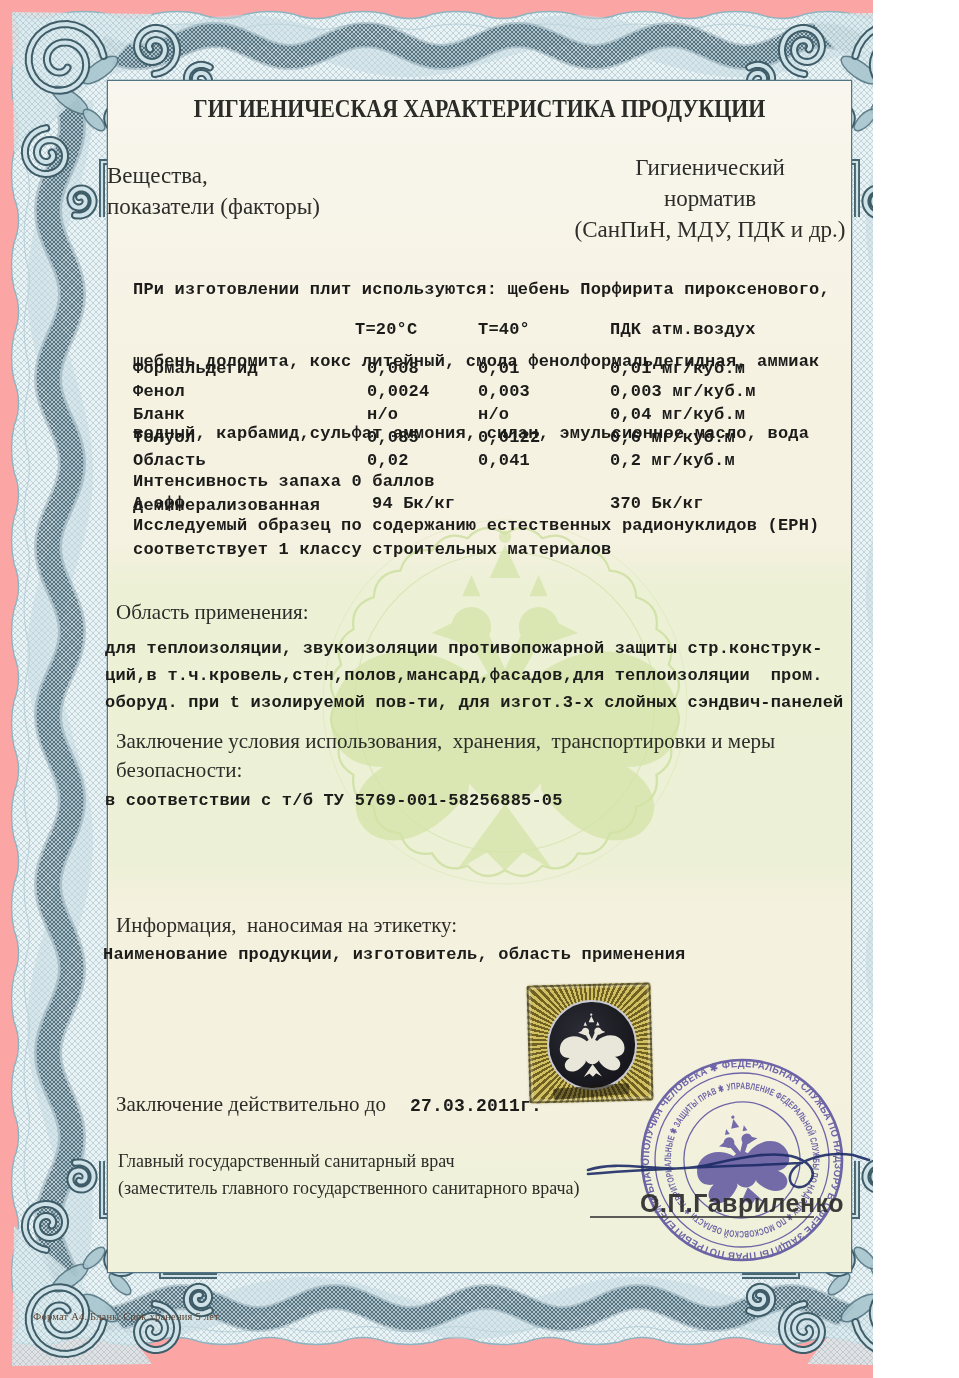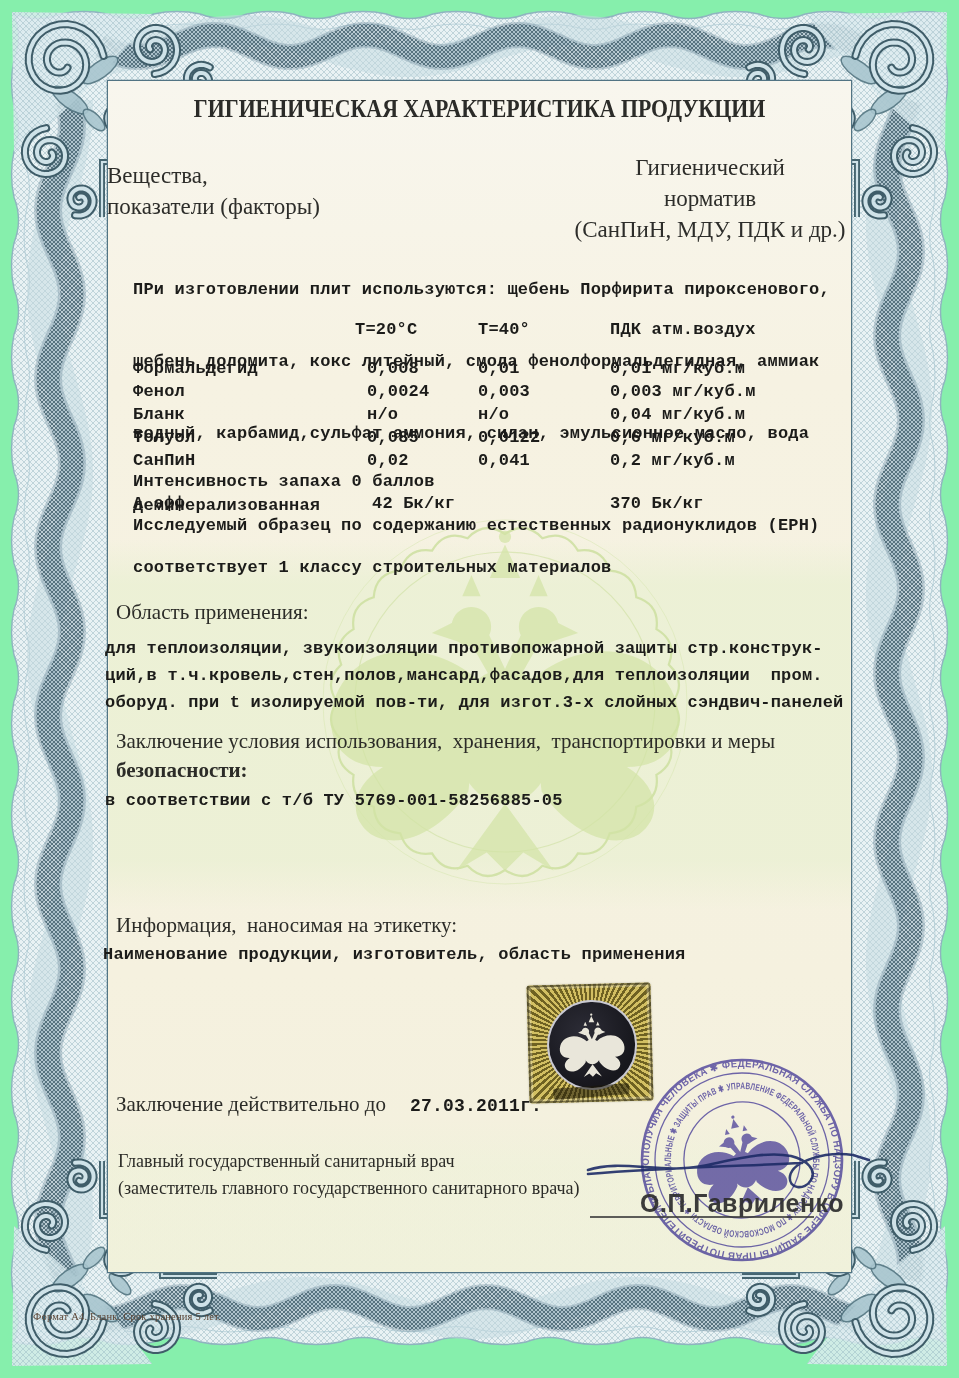--- a/index.html
+++ b/index.html
@@ -1,16 +1,16 @@
 <!DOCTYPE html>
 <html><head>
 <meta charset="utf-8">
 <style>
   html,body{margin:0;padding:0;background:#ffffff;}
-  #page{position:relative;width:959px;height:1378px;background:#86efac;overflow:hidden;
+  #page{position:relative;width:873px;height:1378px;background:#fca5a5;overflow:hidden;
         font-family:"Liberation Serif",serif;}
   .abs{position:absolute;}
   svg.layer{position:absolute;left:0;top:0;pointer-events:none;}
   .serif{font-family:"Liberation Serif",serif;color:#2a2a26;}
   .mono{font-family:"Liberation Mono","DejaVu Sans Mono",monospace;font-weight:700;
         color:#1c1c1a;letter-spacing:.2px;white-space:pre;}
   .inner-bg{left:108px;top:81px;width:743px;height:1191px;
         background:linear-gradient(#f8f6ee,#f6f2e2 25%,#f5f1df 75%,#f3f0dd);}
   .tint{left:109px;width:741px;pointer-events:none;}
   #tint-mid{top:540px;height:370px;
@@ -173,41 +173,41 @@
       <span class="abs mono m17" style="left:478px;top:403px;" data-interactable="false">н/о</span>
       <span class="abs mono m17" style="left:610px;top:403px;" data-interactable="false">0,04 мг/куб.м</span>
     </div>
     <div data-interactable="false">
       <span class="abs mono m17" style="left:133px;top:426px;" data-interactable="false">Толуол</span>
       <span class="abs mono m17" style="left:367px;top:426px;" data-interactable="false">0,085</span>
       <span class="abs mono m17" style="left:478px;top:426px;" data-interactable="false">0,0122</span>
       <span class="abs mono m17" style="left:610px;top:426px;" data-interactable="false">0,6 мг/куб.м</span>
     </div>
     <div data-interactable="false">
-      <span class="abs mono m17" style="left:133px;top:449px;" data-interactable="false">СанПиН</span>
+      <span class="abs mono m17" style="left:133px;top:449px;" data-interactable="false">Область</span>
       <span class="abs mono m17" style="left:367px;top:449px;" data-interactable="false">0,02</span>
       <span class="abs mono m17" style="left:478px;top:449px;" data-interactable="false">0,041</span>
       <span class="abs mono m17" style="left:610px;top:449px;" data-interactable="false">0,2 мг/куб.м</span>
     </div>
 
     <span class="abs mono m17" style="left:133px;top:470px;" data-interactable="false">Интенсивность запаха 0 баллов</span>
     <span class="abs mono m17" style="left:133px;top:492px;" data-interactable="false">А эфф</span>
-    <span class="abs mono m17" style="left:372px;top:492px;" data-interactable="false">42 Бк/кг</span>
+    <span class="abs mono m17" style="left:372px;top:492px;" data-interactable="false">94 Бк/кг</span>
     <span class="abs mono m17" style="left:610px;top:492px;" data-interactable="false">370 Бк/кг</span>
     <span class="abs mono m17" style="left:133px;top:514px;" data-interactable="false">Исследуемый образец по содержанию естественных радионуклидов (ЕРН)</span>
-    <span class="abs mono m17" style="left:133px;top:556px;" data-interactable="false">соответствует 1 классу строительных материалов</span>
+    <span class="abs mono m17" style="left:133px;top:538px;" data-interactable="false">соответствует 1 классу строительных материалов</span>
   </div>
 
   <div class="abs serif sec" style="left:116px;top:600px;" data-interactable="false">Область применения:</div>
   <span class="abs mono m17" style="left:105px;top:637px;" data-interactable="false">для теплоизоляции, звукоизоляции противопожарной защиты стр.конструк-</span>
   <span class="abs mono m17" style="left:105px;top:664px;" data-interactable="false">ций,в т.ч.кровель,стен,полов,мансард,фасадов,для теплоизоляции  пром.</span>
   <span class="abs mono m17" style="left:105px;top:691px;" data-interactable="false">оборуд. при t изолируемой пов-ти, для изгот.3-х слойных сэндвич-панелей</span>
 
   <div class="abs serif sec" style="left:116px;top:729px;white-space:pre;" data-interactable="false">Заключение условия использования,  хранения,  транспортировки и меры</div>
-  <div class="abs serif sec" style="left:116px;top:758px;font-weight:bold;" data-interactable="false">безопасности:</div>
+  <div class="abs serif sec" style="left:116px;top:758px;" data-interactable="false">безопасности:</div>
   <span class="abs mono m17" style="left:105px;top:789px;" data-interactable="false">в соответствии с т/б ТУ 5769-001-58256885-05</span>
 
   <div class="abs serif sec" style="left:116px;top:913px;white-space:pre;" data-interactable="false">Информация,  наносимая на этикетку:</div>
   <span class="abs mono m17" style="left:103px;top:943px;" data-interactable="false">Наименование продукции, изготовитель, область применения</span>
 
   <div class="abs holo" data-interactable="false">
     <div class="holo-circle" data-interactable="false">
       <svg width="74" height="74" viewBox="-60 -60 120 120">
           <use href="#eagleShape" fill="#e9e6da" transform="scale(0.92)"></use>
         </svg>

